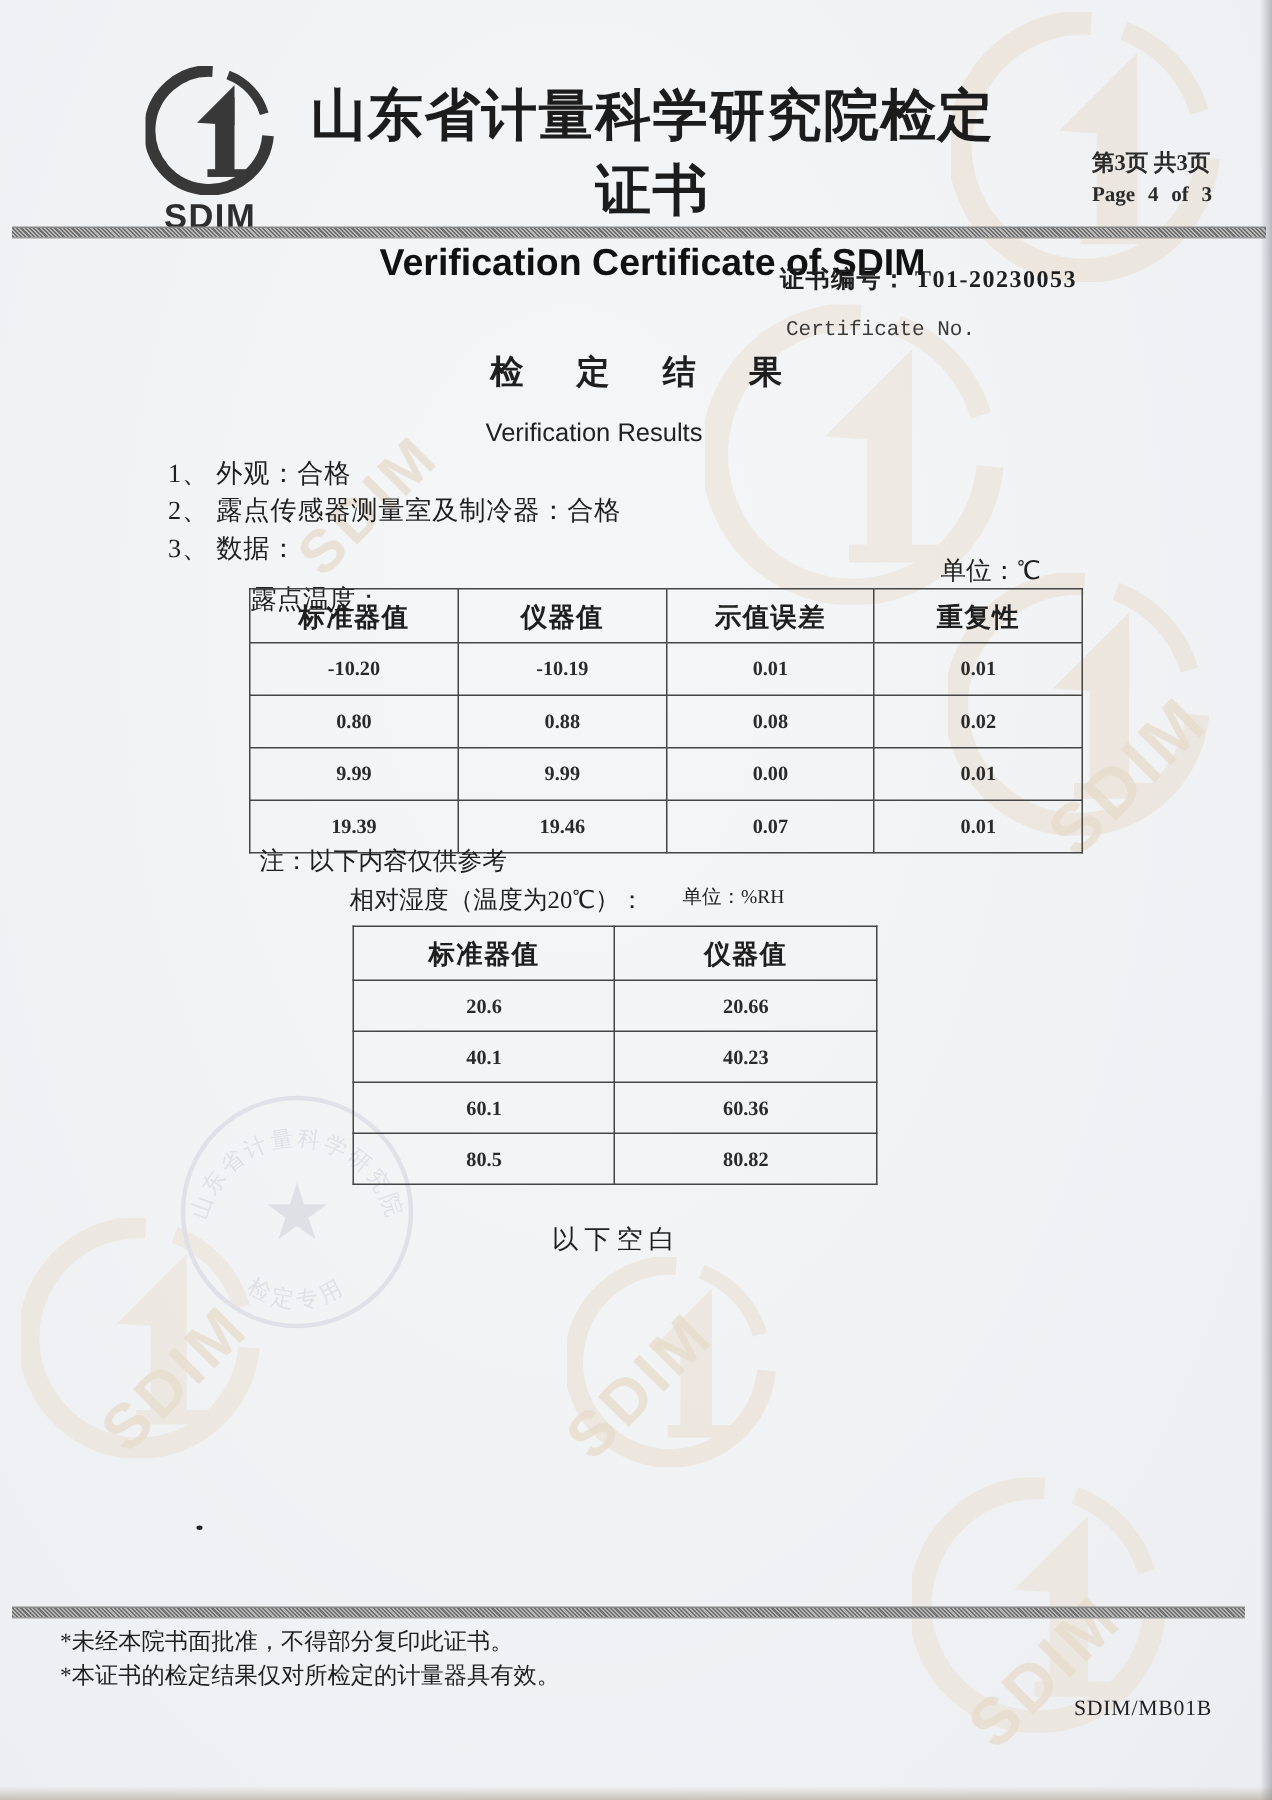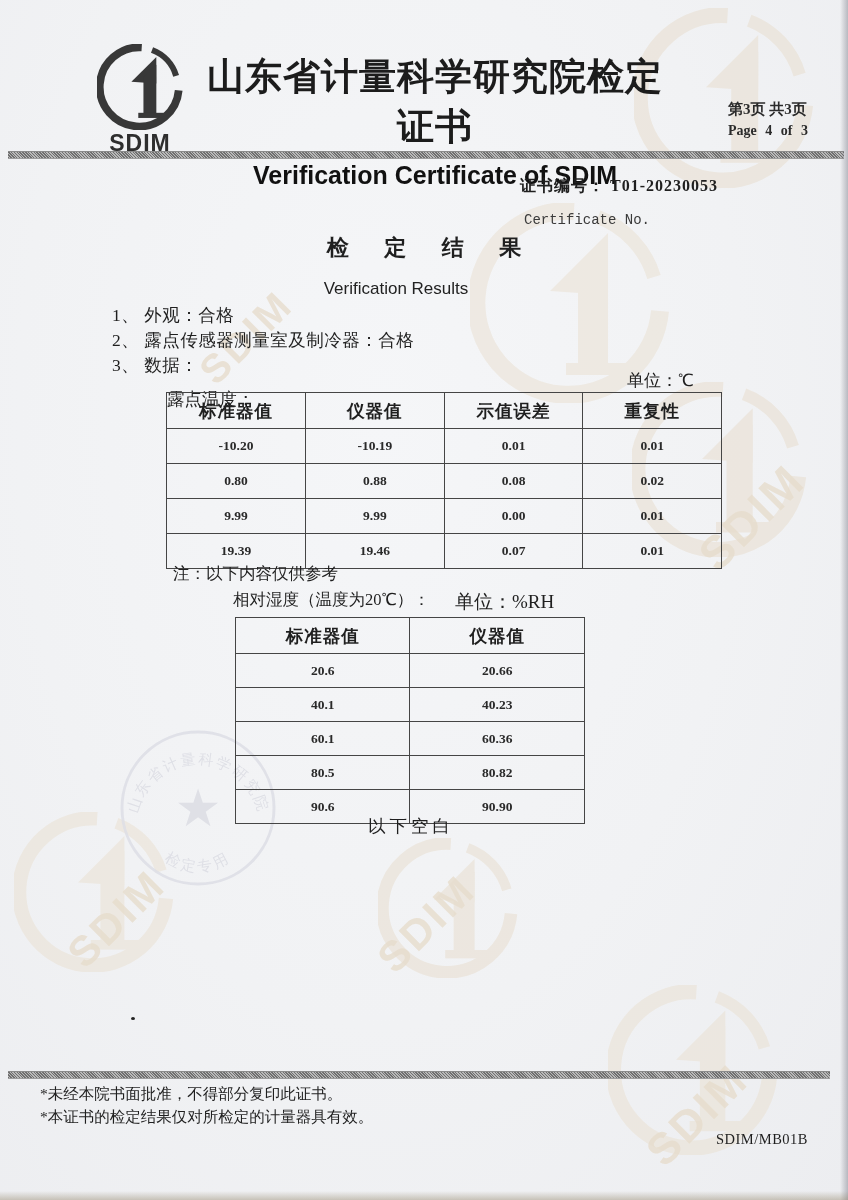--- a/index.html
+++ b/index.html
@@ -37,21 +37,21 @@
   table { border-collapse:collapse; z-index:2; position:absolute; background:transparent; }
   .t1 { left:166px; top:392px; width:556px; }
   .t2 { left:235px; top:617px; width:350px; }
   th, td { border:1.5px solid #454545; text-align:center; vertical-align:middle; font-weight:bold; }
   th { font-size:17.5px; height:33px; letter-spacing:1px; }
   td { font-size:13.5px; color:#2a2a2a; }
   .t1 td { height:32px; width:139px;margin-top:37px; }
   .t2 td { height:31px; width:175px; }
   .note-line { left:173px; top:563px; font-size:16.5px; z-index:2; }
   .humidity-label { left:233px; top:589px; font-size:16.5px; z-index:2; }
-  .unit2 { left:455px; top:589px; font-size:19px; z-index:2;text-align:center; }
+  .unit2 { left:455px; top:589px; font-size:13px; z-index:2;text-align:center; }
   .blank-below { left:336px; top:814px; width:150px; text-align:center; font-size:17.5px; letter-spacing:4px; z-index:2; }
   
   .fnote1 { left:40px; top:1084px; font-size:15.5px; z-index:2; }
   .fnote2 { left:40px; top:1107px; font-size:15.5px; z-index:2; }
   .form-code { left:716px; top:1131px; font-size:14.5px; z-index:2; letter-spacing:0.5px; }
   
   .wm { z-index:1; pointer-events:none; opacity:0.55; }
   .wm-text { z-index:1; pointer-events:none; font-family:"Liberation Sans", sans-serif; font-weight:bold;
     color:#e7ddcd; transform:rotate(-45deg); letter-spacing:3px; opacity:0.8; }
   .seal { z-index:1; pointer-events:none; opacity:0.85; }
@@ -228,24 +228,20 @@
         <td>40.23</td>
       </tr>
       <tr>
         <td>60.1</td>
         <td>60.36</td>
       </tr>
       <tr>
         <td>80.5</td>
         <td>80.82</td>
       </tr>
-      <tr>
-        <td>90.6</td>
-        <td>90.90</td>
-      </tr>
     </tbody>
   </table>
 
   <div class="abs blank-below">以下空白</div>
 
   <div class="abs rule rule-bottom"></div>
   <div class="abs fnote1">*未经本院书面批准，不得部分复印此证书。</div>
   <div class="abs fnote2">*本证书的检定结果仅对所检定的计量器具有效。</div>
   <div class="abs form-code">SDIM/MB01B</div>
 

